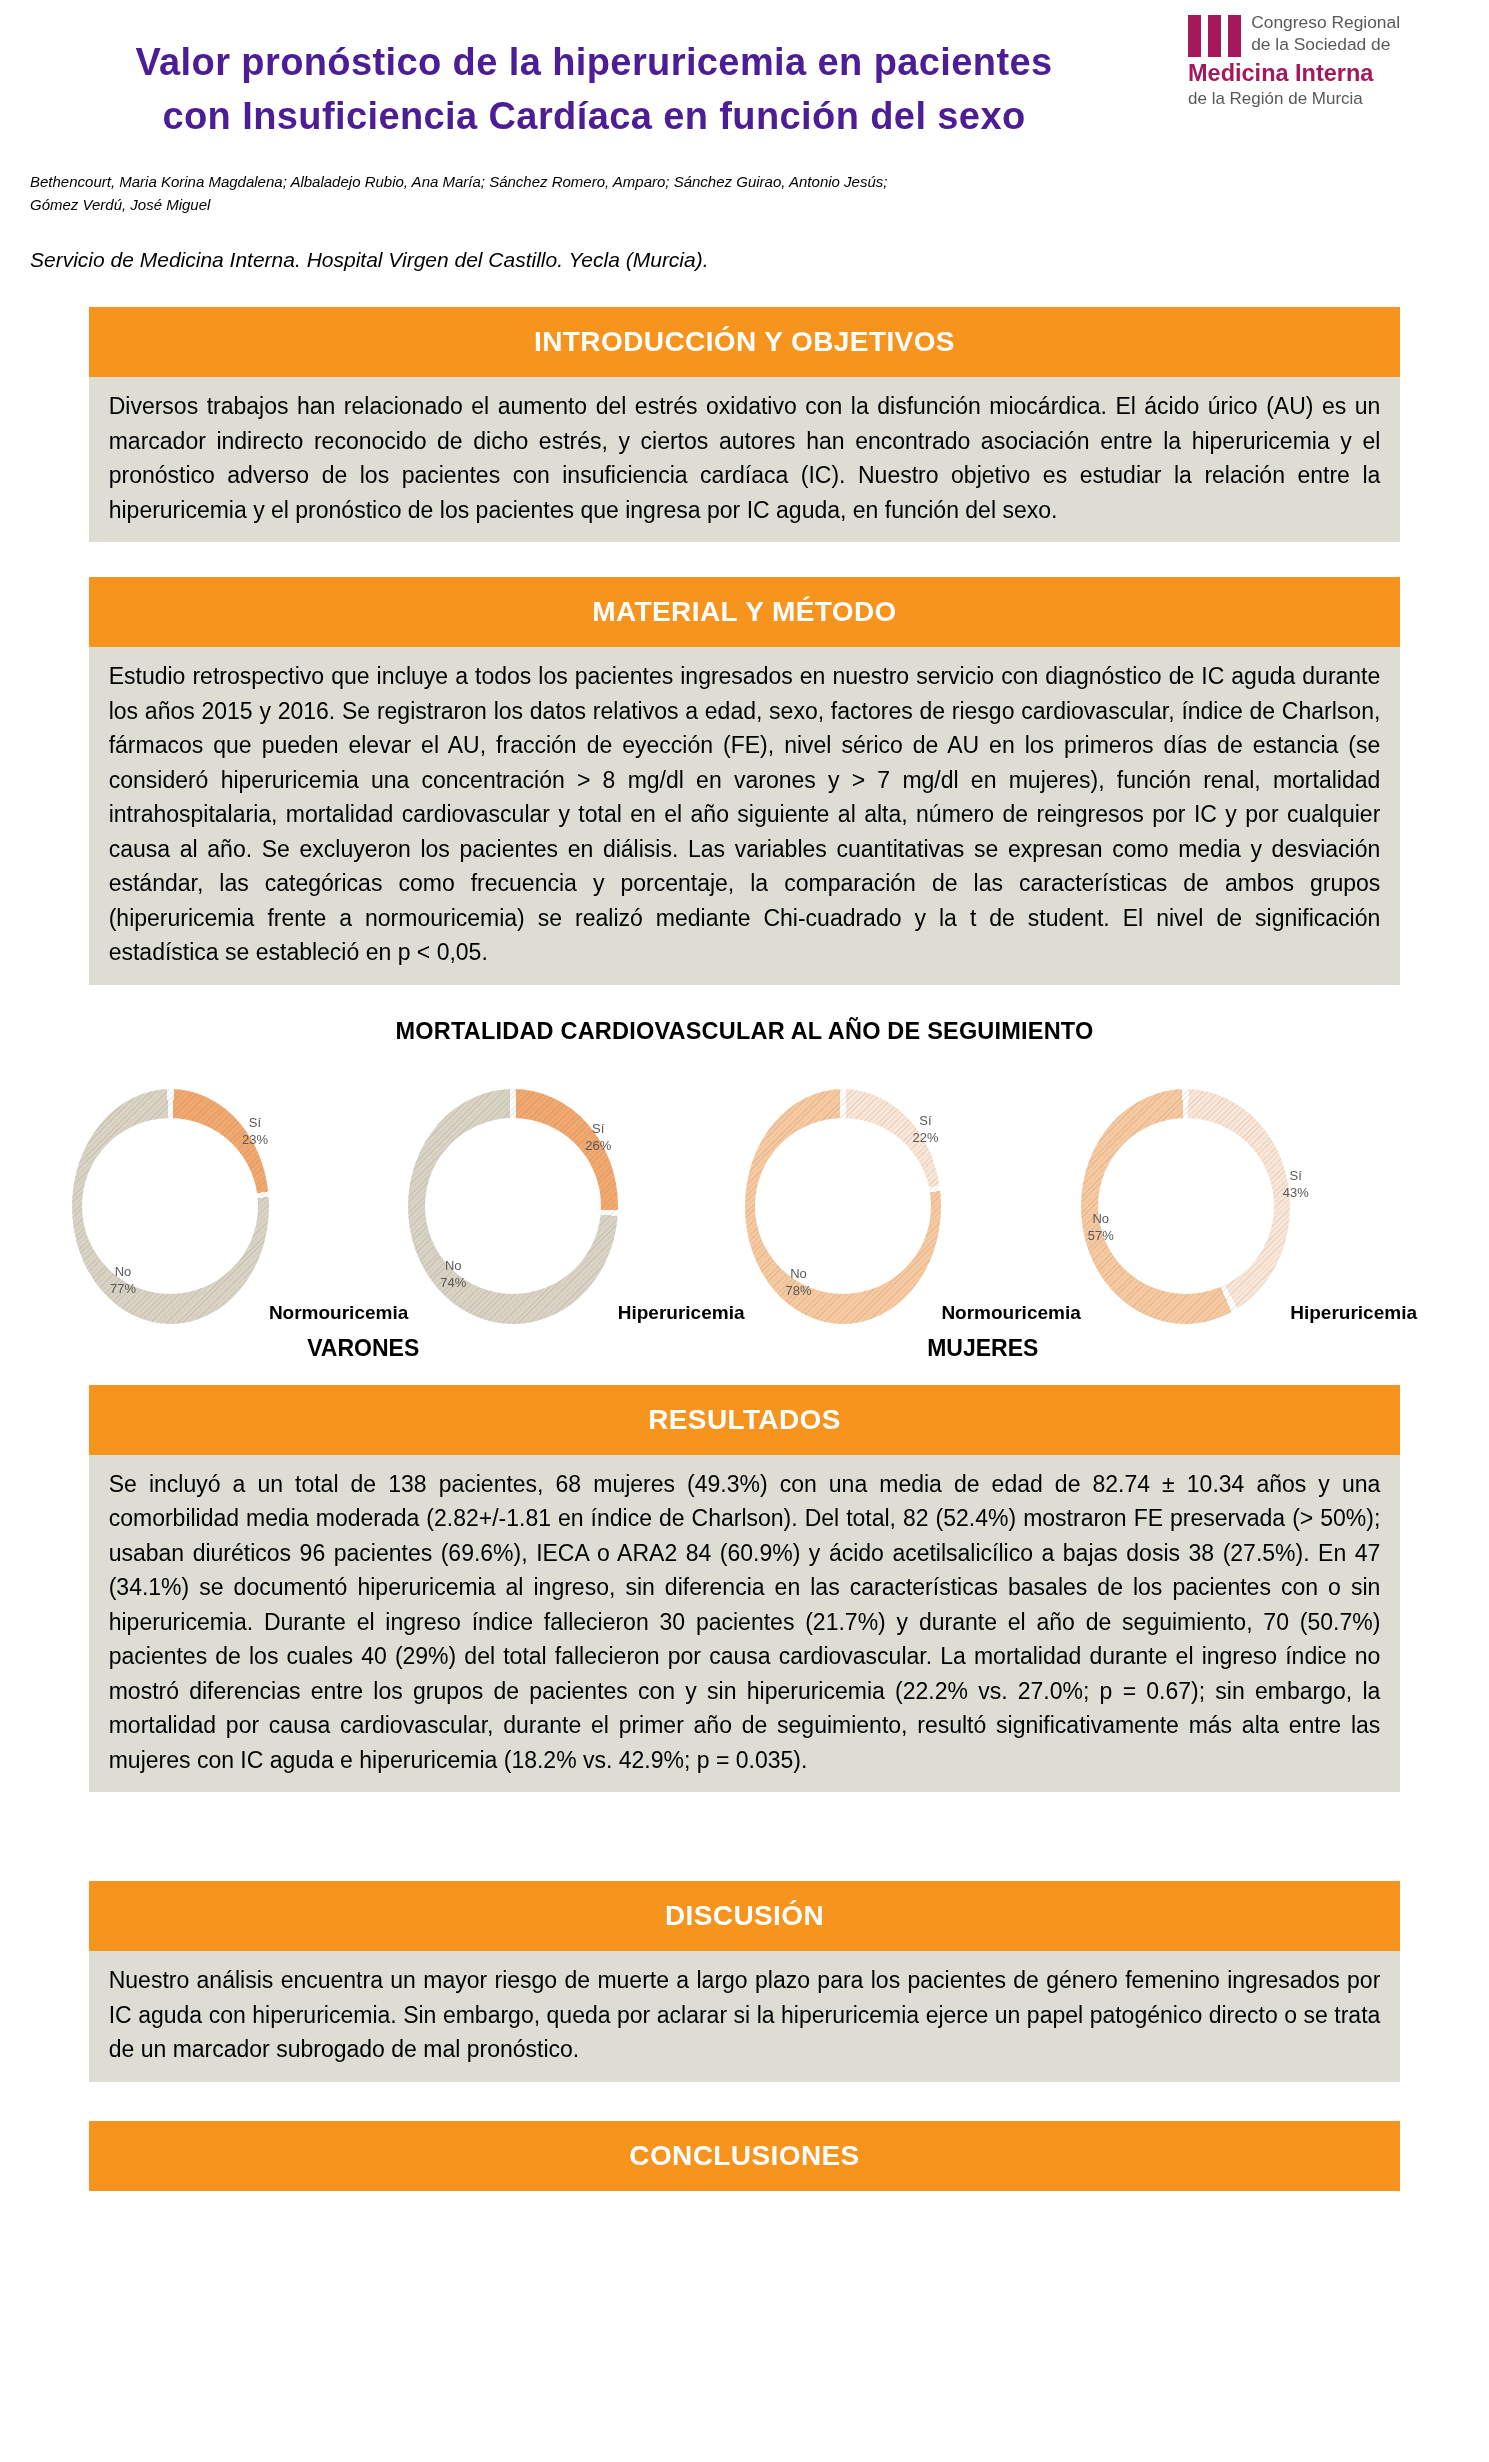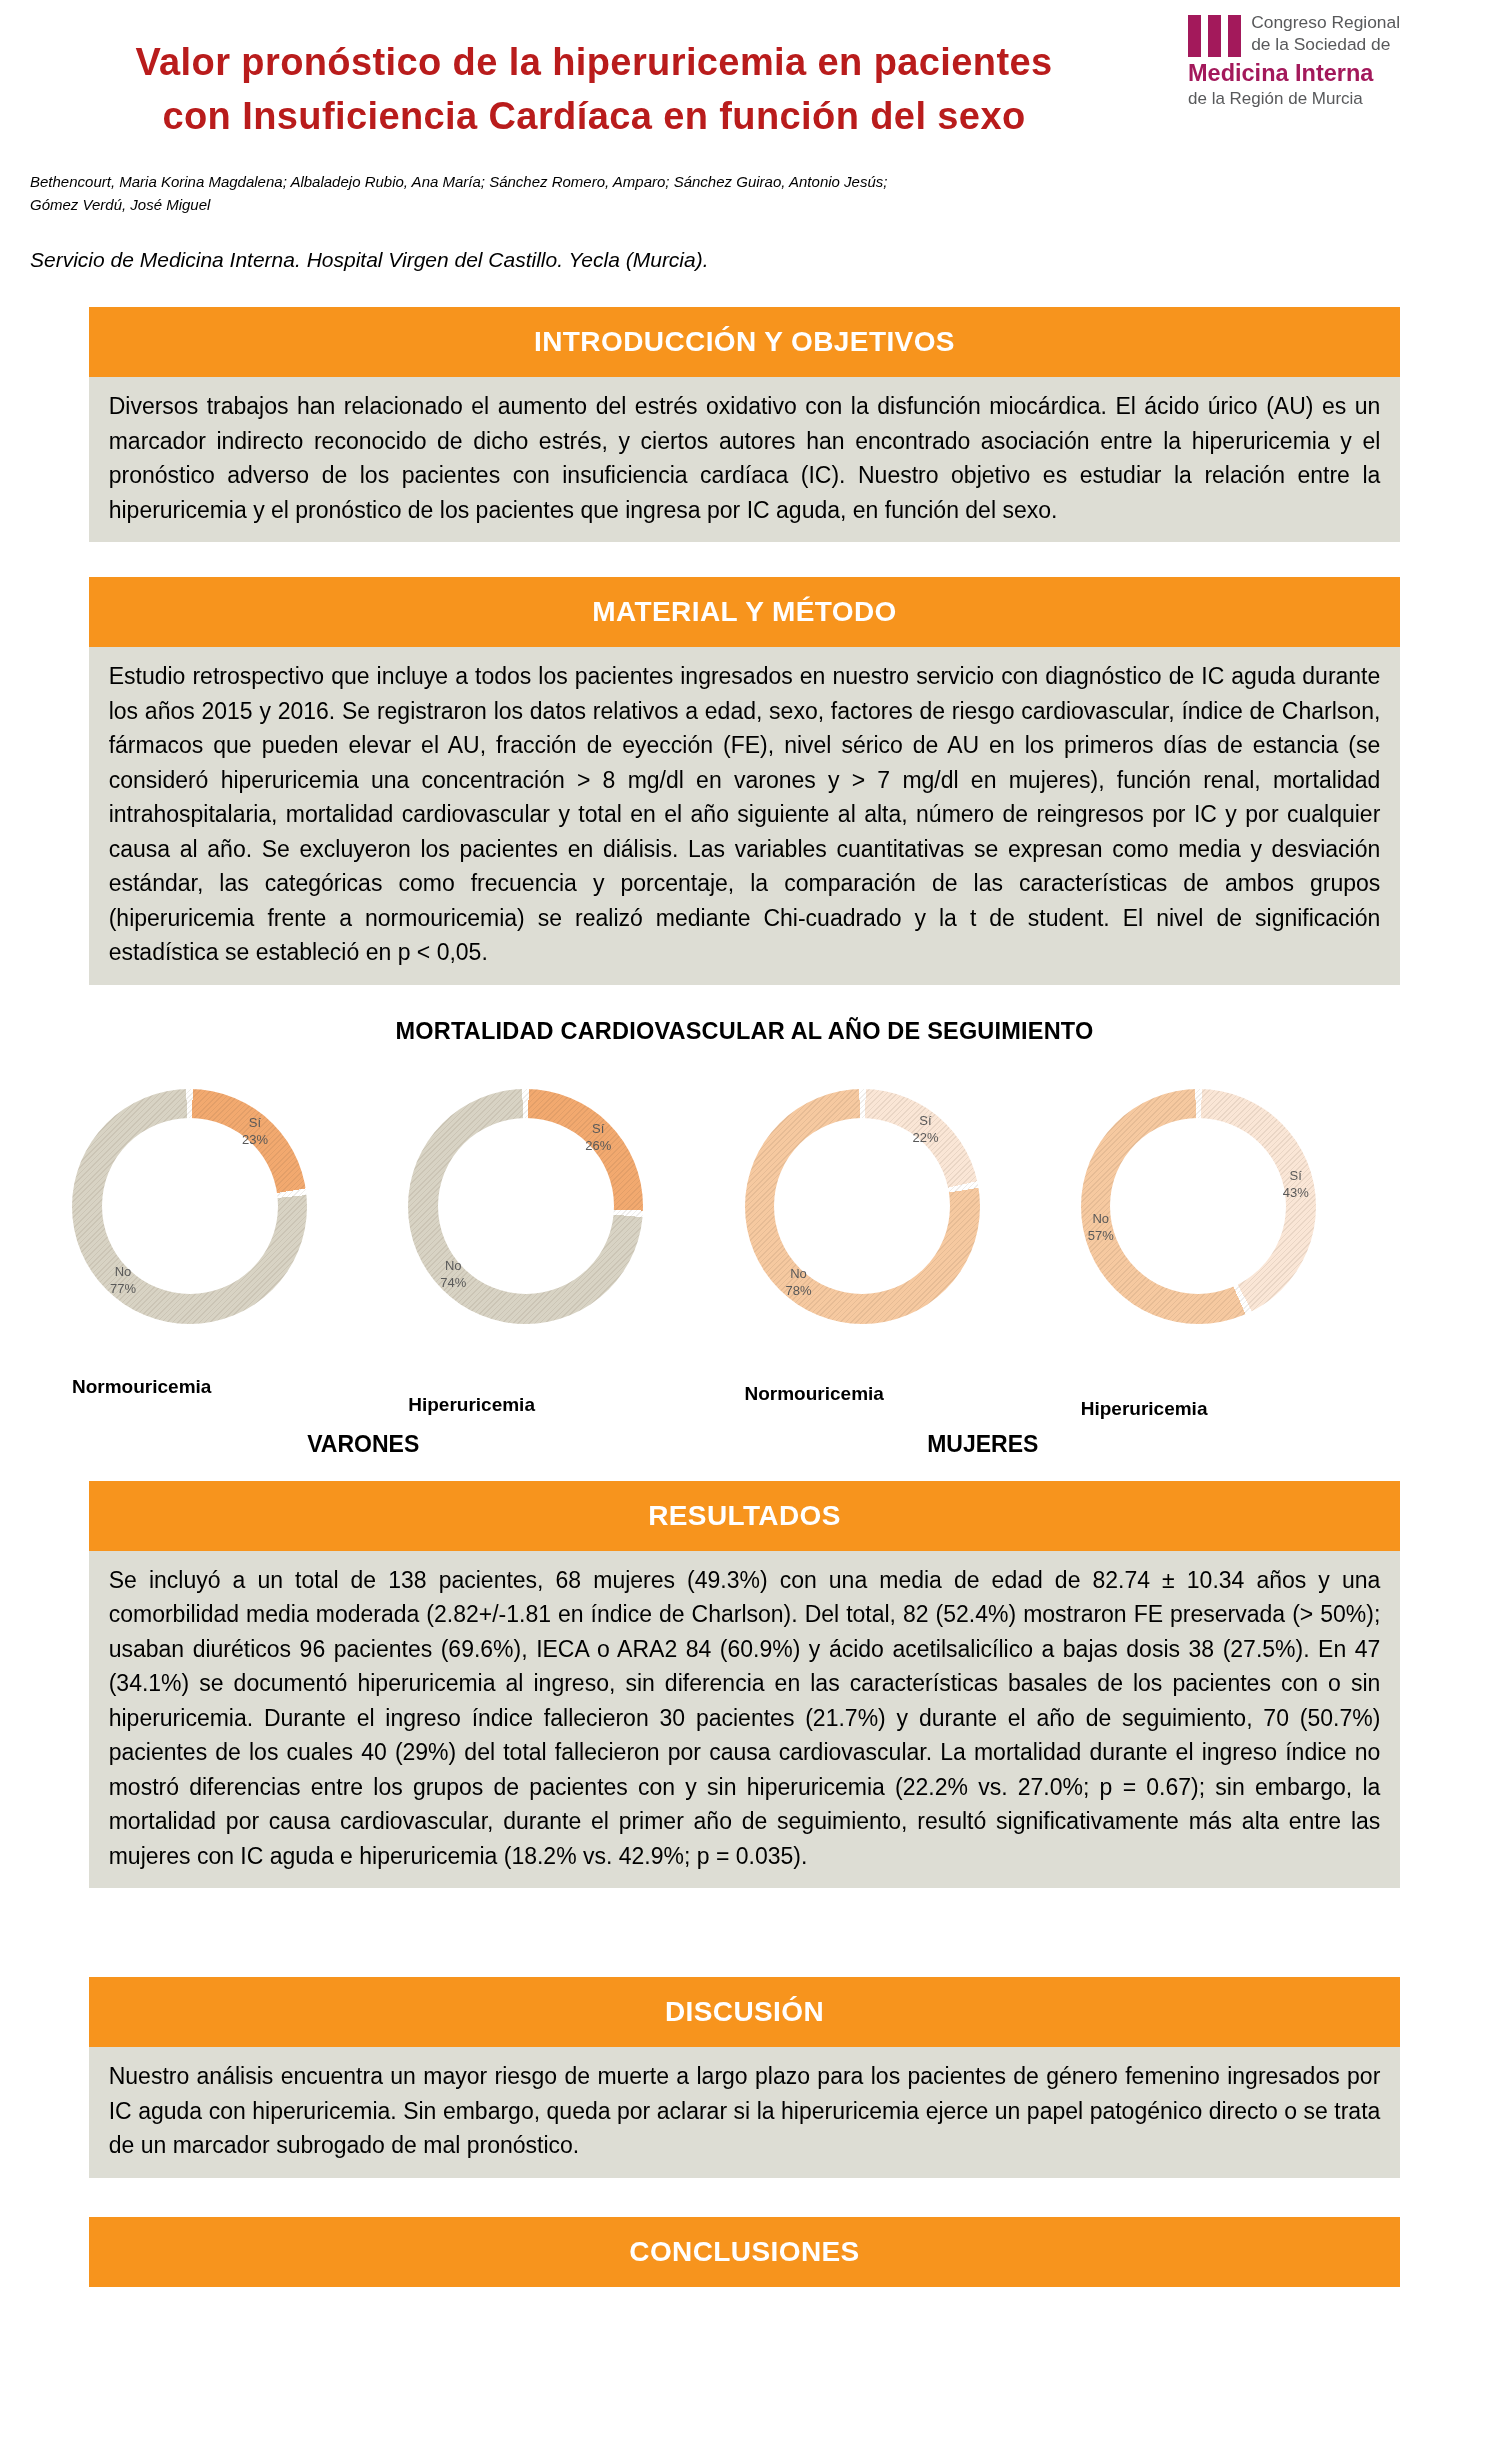--- a/index.html
+++ b/index.html
@@ -2,21 +2,21 @@
 <html lang="es" style="font-size:12px"><head>
 <meta charset="utf-8">
 <style>
   html,body{margin:0;padding:0;background:#fff;}
   body{font-family:"Liberation Sans", sans-serif; color:#000;}
   .page{position:relative;width:1489px;height:2462px;background:#fff;overflow:hidden;}
 
   
   .header-row{display:flex;align-items:flex-start;}
   .title-wrap{flex:1;padding-top:36px;text-align:center;}
-  .poster-title{color:#b91c1c;font-weight:bold;font-size:38px;line-height:1.42;letter-spacing:0.4px;}
+  .poster-title{color:#4c1d95;font-weight:bold;font-size:38px;line-height:1.42;letter-spacing:0.4px;}
   .logo{width:282px;padding:12px 19px 0 0;flex:0 0 auto;}
   .logo-row1{display:flex;align-items:flex-start;gap:10.6px;}
   .logo-bars{display:flex;gap:6.8px;padding-top:3px;}
   .logo-bars span{display:block;width:13px;height:42px;background:#A3195B;}
   .logo-gray{color:#58595B;font-size:17.4px;line-height:1.25;}
   .logo-magenta{color:#A3195B;font-weight:bold;font-size:23.5px;line-height:1.15;margin-top:3px;}
   .logo-gray2{color:#58595B;font-size:17px;line-height:1.2;margin-top:1.5px;}
 
   .authors{margin:26px 30px 0 30px;font-style:italic;font-size:15px;line-height:1.55;}
   .affiliation{margin:32px 30px 0 30px;font-style:italic;font-size:21px;}
@@ -24,21 +24,21 @@
   
   .section{margin:35px 89px 0 89px;}
   .section-header{background:#F7941D;height:70px;display:flex;align-items:center;justify-content:center;}
   .section-header span{color:#fff;font-weight:bold;font-size:28px;letter-spacing:0.4px;}
   .section-body{background:#DDDDD4;padding:12px 19.7px 15px 19.7px;font-size:23px;line-height:1.5;text-align:justify;}
 
   
   .figure{margin:33px 72px 0 72px;}
   .figure-title{text-align:center;font-weight:bold;font-size:23.5px;letter-spacing:0.2px;}
   .charts-row{display:flex;margin-top:44px;}
-  .chart-col{width:25%;display:flex;flex-direction:column;align-items:flex-start;}
+  .chart-col{width:25%;display:flex;align-items:flex-end;}
   .donut{position:relative;width:235px;height:235px;border-radius:50%;}
   .donut .hatch{position:absolute;inset:0;border-radius:50%;z-index:0;
     background:repeating-linear-gradient(135deg, rgba(90,70,50,0.10) 0 1.1px, rgba(255,255,255,0) 1.1px 3.8px);}
   .donut .hole{position:absolute;left:50%;top:50%;width:176px;height:176px;margin:-88px 0 0 -88px;
     border-radius:50%;background:#fff;z-index:1;}
   .slice-label{position:absolute;transform:translate(-50%,-50%);z-index:2;font-size:13px;color:#595959;
     text-align:center;line-height:1.35;white-space:nowrap;}
   .chart-caption{font-weight:bold;font-size:19px;}
   .chart-col:nth-child(1) .chart-caption{margin-top:52px;}
   .chart-col:nth-child(2) .chart-caption{margin-top:70px;}

